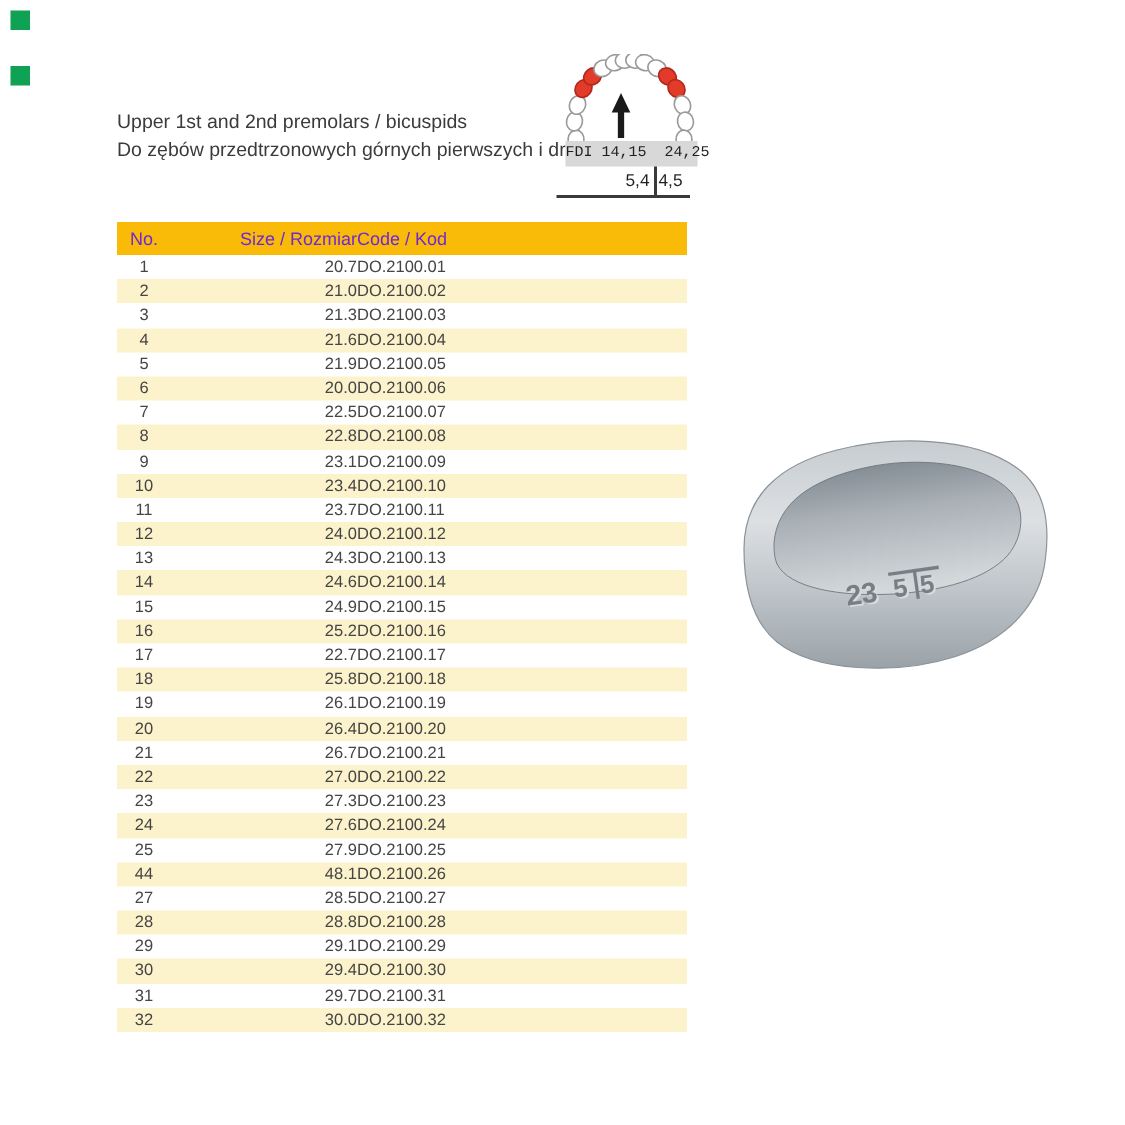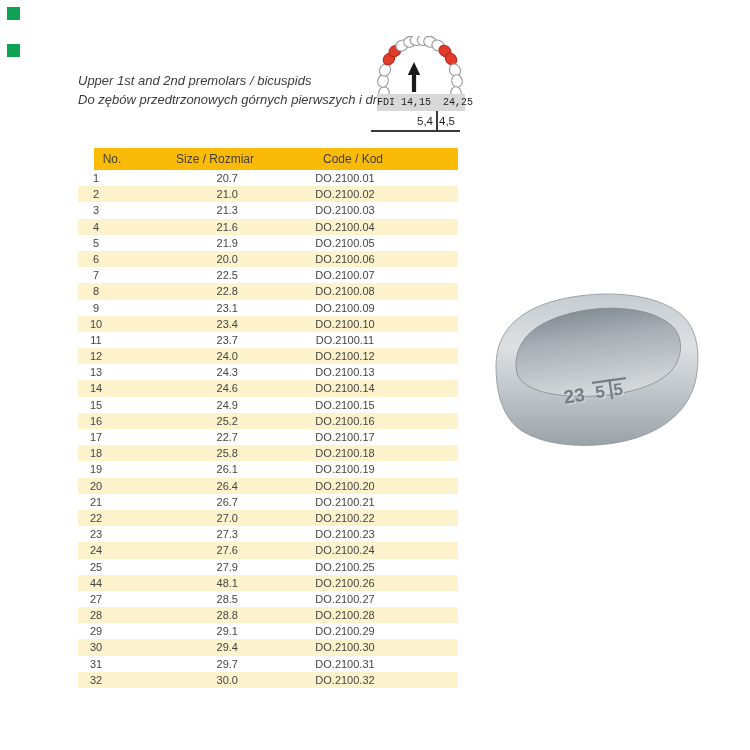--- a/index.html
+++ b/index.html
@@ -9,21 +9,21 @@
     color:#3c3c3c;overflow:hidden;
   }
   .abs{position:absolute;}
 
   
   .marker{width:13px;height:13px;background:var(--marker-green,#0fa254);}
   #marker1{left:7px;top:7px;}
   #marker2{left:7px;top:44px;}
 
   
-  .titles{left:78px;top:71px;font-size:13px;line-height:19px;color:#3b3b3b;font-style:italic;}
+  .titles{left:78px;top:71px;font-size:13px;line-height:19px;color:#3b3b3b;}
 
   
   .arch-svg{left:368px;top:36px;}
   .tooth{fill:#ffffff;stroke:#9a9a9a;stroke-width:1.1;}
   .tooth.red{fill:var(--tooth-red,#e23b2a);stroke:#b3281c;}
   .arrow{fill:#1a1a1a;}
   .fdi-bar{
     left:377px;top:94px;width:88px;height:17px;line-height:17px;
     background:var(--fdi-bar-bg,#d8d8d8);font-size:10px;text-align:center;
     color:#1f1f1f;white-space:pre;font-family:Liberation Mono, monospace;
@@ -32,27 +32,27 @@
     font-size:11.5px;color:#1f1f1f;}
   .palmer-left{width:34px;text-align:right;padding-right:3px;line-height:18px;}
   .palmer-vline{width:2px;height:19px;background:#3a3a3a;}
   .palmer-right{padding-left:1px;line-height:18px;}
   .hline{left:371px;top:130px;width:89px;height:2px;background:#3a3a3a;}
 
   
   .size-table{left:78px;top:148px;width:380px;}
   .t-header{
     display:flex;height:22px;line-height:22px;background:var(--header-bg,#f9bb07);
-    font-size:12px;color:#404040;margin-left:16px;
+    font-size:12px;color:#6d28d9;
   }
   .t-row{display:flex;height:16.2px;line-height:16.2px;font-size:11px;color:#454545;}
   .t-row.stripe{background:var(--stripe-bg,#fcf3cc);}
   .col-no{width:36px;text-align:center;flex:none;}
   .col-size{width:124px;text-align:right;flex:none;}
-  .col-code{flex:1;text-align:center;padding-right:6px;}
+  .col-code{flex:1;text-align:left;padding-right:6px;}
 
   
   .band-photo{left:488px;top:280px;}
   .emboss-hi{fill:#d7dbde;font-weight:bold;}
   .emboss{fill:#777f86;font-weight:bold;}
 </style>
 </head>
 <body>
 
 <div class="abs marker" id="marker1"></div>

